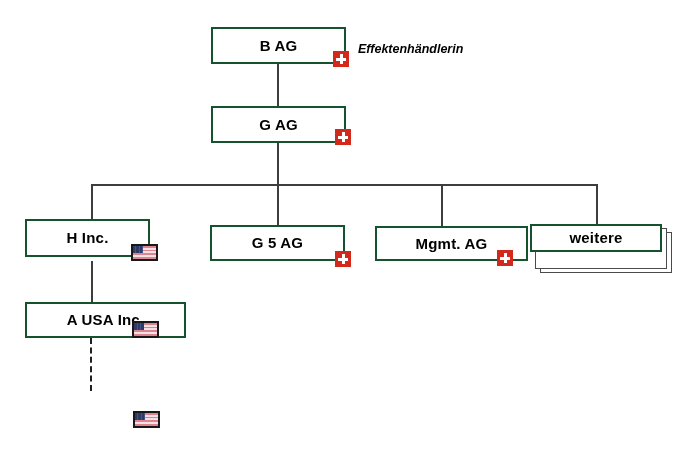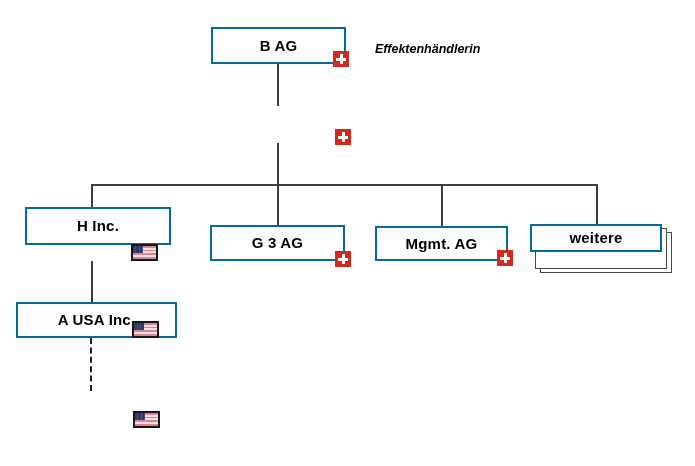--- a/index.html
+++ b/index.html
@@ -7,36 +7,36 @@
     position:relative;width:695px;height:466px;background:#ffffff;overflow:hidden;
     font-family:"Liberation Sans","DejaVu Sans",sans-serif;
   }
   
   .line{position:absolute;background:#3d3d3d;}
   .line.v{width:1.5px;}
   .line.h{height:1.5px;}
   .line.dashed{background:none;border-left:2px dashed #1f1f1f;width:0;}
   
   .node{
-    position:absolute;box-sizing:border-box;background:#ffffff;border:2px solid #0369a1;
+    position:absolute;box-sizing:border-box;background:#ffffff;border:2px solid #14532d;
     display:flex;align-items:center;justify-content:center;flex-direction:column;
     z-index:3;
   }
   .node .label{
     font-weight:bold;color:#000000;font-size:15px;line-height:18px;letter-spacing:.2px;
   }
   .node.dashed{border:2px dashed #1c1c1c;}
   .stack-back{
     position:absolute;box-sizing:border-box;background:#ffffff;border:1.5px solid #4a4a4a;
   }
   .stack-back.b1{z-index:2;}
   .stack-back.b2{z-index:1;}
   
   .annotation{
-    position:absolute;font-style:italic;font-weight:bold;font-size:12.5px;color:#000000;margin-left:17px;
+    position:absolute;font-style:italic;font-weight:bold;font-size:12.5px;color:#000000;
   }
   
   .flag-ch{position:absolute;width:16px;height:16px;background:#d3291d;z-index:5;}
   .flag-ch .cross-v{position:absolute;left:6.5px;top:3px;width:3px;height:10px;background:#ffffff;}
   .flag-ch .cross-h{position:absolute;left:3px;top:6.5px;width:10px;height:3px;background:#ffffff;}
   
   .flag-us{
     position:absolute;width:27px;height:17px;box-sizing:border-box;border:2px solid #181818;z-index:5;
     background:repeating-linear-gradient(180deg,#db8490 0 1.8px,#f3e1e5 1.8px 3.6px);
   }
@@ -62,55 +62,58 @@
 
   <div class="node" style="left:211px;top:27px;width:135px;height:37px">
     <span class="label">B AG</span>
   </div>
   <span class="flag-ch" style="left:333px;top:51px">
     <span class="cross-v"></span>
     <span class="cross-h"></span>
   </span>
   <div class="annotation" style="left:358px;top:42px">Effektenhändlerin</div>
 
+  <div class="node" style="left:211px;top:106px;width:135px;height:37px">
+    <span class="label">G AG</span>
+  </div>
   <span class="flag-ch" style="left:335px;top:129px">
     <span class="cross-v"></span>
     <span class="cross-h"></span>
   </span>
 
-  <div class="node" style="left:25px;top:207px;width:146px;height:38px">
+  <div class="node" style="left:25px;top:219px;width:125px;height:38px">
     <span class="label">H Inc.</span>
   </div>
   <span class="flag-us" style="left:131px;top:244px">
     <span class="canton"></span>
   </span>
 
   <div class="node" style="left:210px;top:225px;width:135px;height:36px">
-    <span class="label">G 3 AG</span>
+    <span class="label">G 5 AG</span>
   </div>
   <span class="flag-ch" style="left:335px;top:251px">
     <span class="cross-v"></span>
     <span class="cross-h"></span>
   </span>
 
-  <div class="node" style="left:375px;top:226px;width:133px;height:35px">
+  <div class="node" style="left:375px;top:226px;width:153px;height:35px">
     <span class="label">Mgmt. AG</span>
   </div>
   <span class="flag-ch" style="left:497px;top:250px">
     <span class="cross-v"></span>
     <span class="cross-h"></span>
   </span>
 
   <div class="stack-back b2" style="left:540px;top:232px;width:132px;height:41px"></div>
   <div class="stack-back b1" style="left:535px;top:228px;width:132px;height:41px"></div>
   <div class="node" style="left:530px;top:224px;width:132px;height:28px">
     <span class="label" style="line-height:18px">weitere</span>
   </div>
 
-  <div class="node" style="left:16px;top:302px;width:161px;height:36px">
+  <div class="node" style="left:25px;top:302px;width:161px;height:36px">
     <span class="label">A USA Inc.</span>
   </div>
   <span class="flag-us" style="left:132px;top:321px">
     <span class="canton"></span>
   </span>
 
   <span class="flag-us" style="left:133px;top:411px">
     <span class="canton"></span>
   </span>
 

